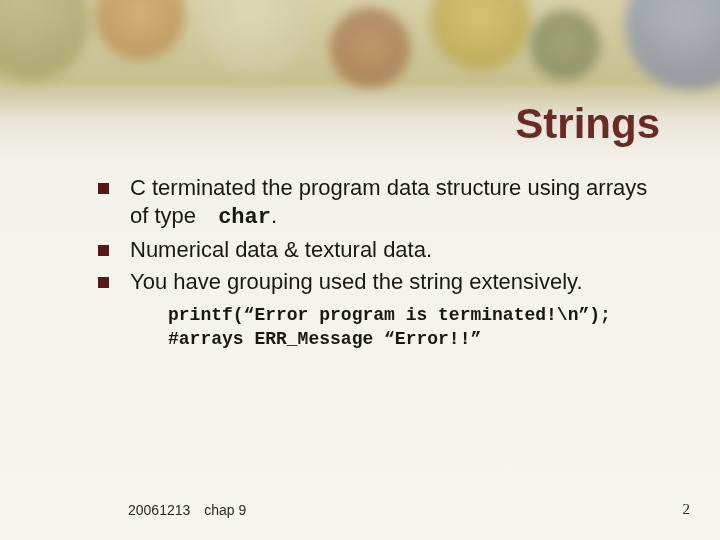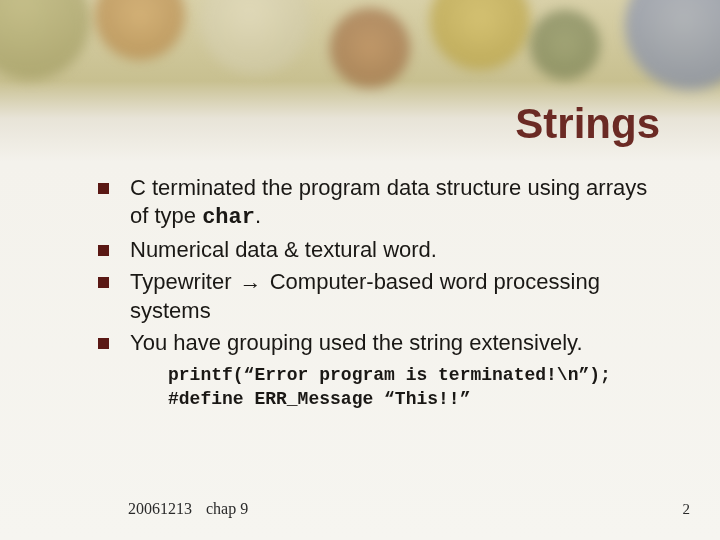--- a/index.html
+++ b/index.html
@@ -60,41 +60,42 @@
     position: absolute;
     left: 4px;
     top: 9px;
     width: 11px;
     height: 11px;
     background: #5a1814;
   }
   .mono-inline {
     font-family: "Courier New", Courier, monospace;
     font-weight: bold;
+    margin-left: 16px;
   }
   .arrow-icon {
     display: inline-block;
     font-family: Arial, sans-serif;
     font-weight: normal;
     padding: 0 2px;
   }
   .codeblock {
     font-family: "Courier New", Courier, monospace;
     font-weight: bold;
     font-size: 18px;
     line-height: 1.35;
     margin: 6px 0 0 80px;
     white-space: pre;
   }
   .footer {
     position: absolute;
     left: 128px;
     bottom: 22px;
-    font-family: Liberation Serif, serif;
-    font-size: 16px;
+    font-family: Liberation Sans, sans-serif;
+    font-size: 14px;
     color: #2a2a2a;
   }
   .footer .gap { display: inline-block; width: 14px; }
   .pagenum {
     position: absolute;
     right: 30px;
     bottom: 22px;
     font-family: "Times New Roman", Times, serif;
     font-size: 15px;
     color: #2a2a2a;
@@ -113,31 +114,28 @@
 
 <div class="slide">
 
   <div class="title">Strings</div>
 
   <ul class="points">
     <li>
       <span>C terminated the </span><span>program</span><span> data structure using arrays of type </span><span class="mono-inline">char</span><span>.</span>
     </li>
     <li>
-      <span>Numerical data &amp; </span><span>textural</span><span> word.</span>
-    </li>
-    <li>
-      <span>Typewriter </span><span class="arrow-icon">→</span><span> Computer-based word processing systems</span>
+      <span>Numerical data &amp; </span><span>textural</span><span> data.</span>
     </li>
     <li>
       <span>You have grouping used the string extensively.</span>
     </li>
   </ul>
 
   <div class="codeblock"><span>printf(“Error program is terminated!\n”);</span>
-<span>#define ERR_Message “This!!”</span></div>
+<span>#arrays ERR_Message “Error!!”</span></div>
 
   <div class="footer">
     <span>20061213</span><span class="gap"></span><span>chap 9</span>
   </div>
   <div class="pagenum">2</div>
 
 </div>
 
 </body></html>

